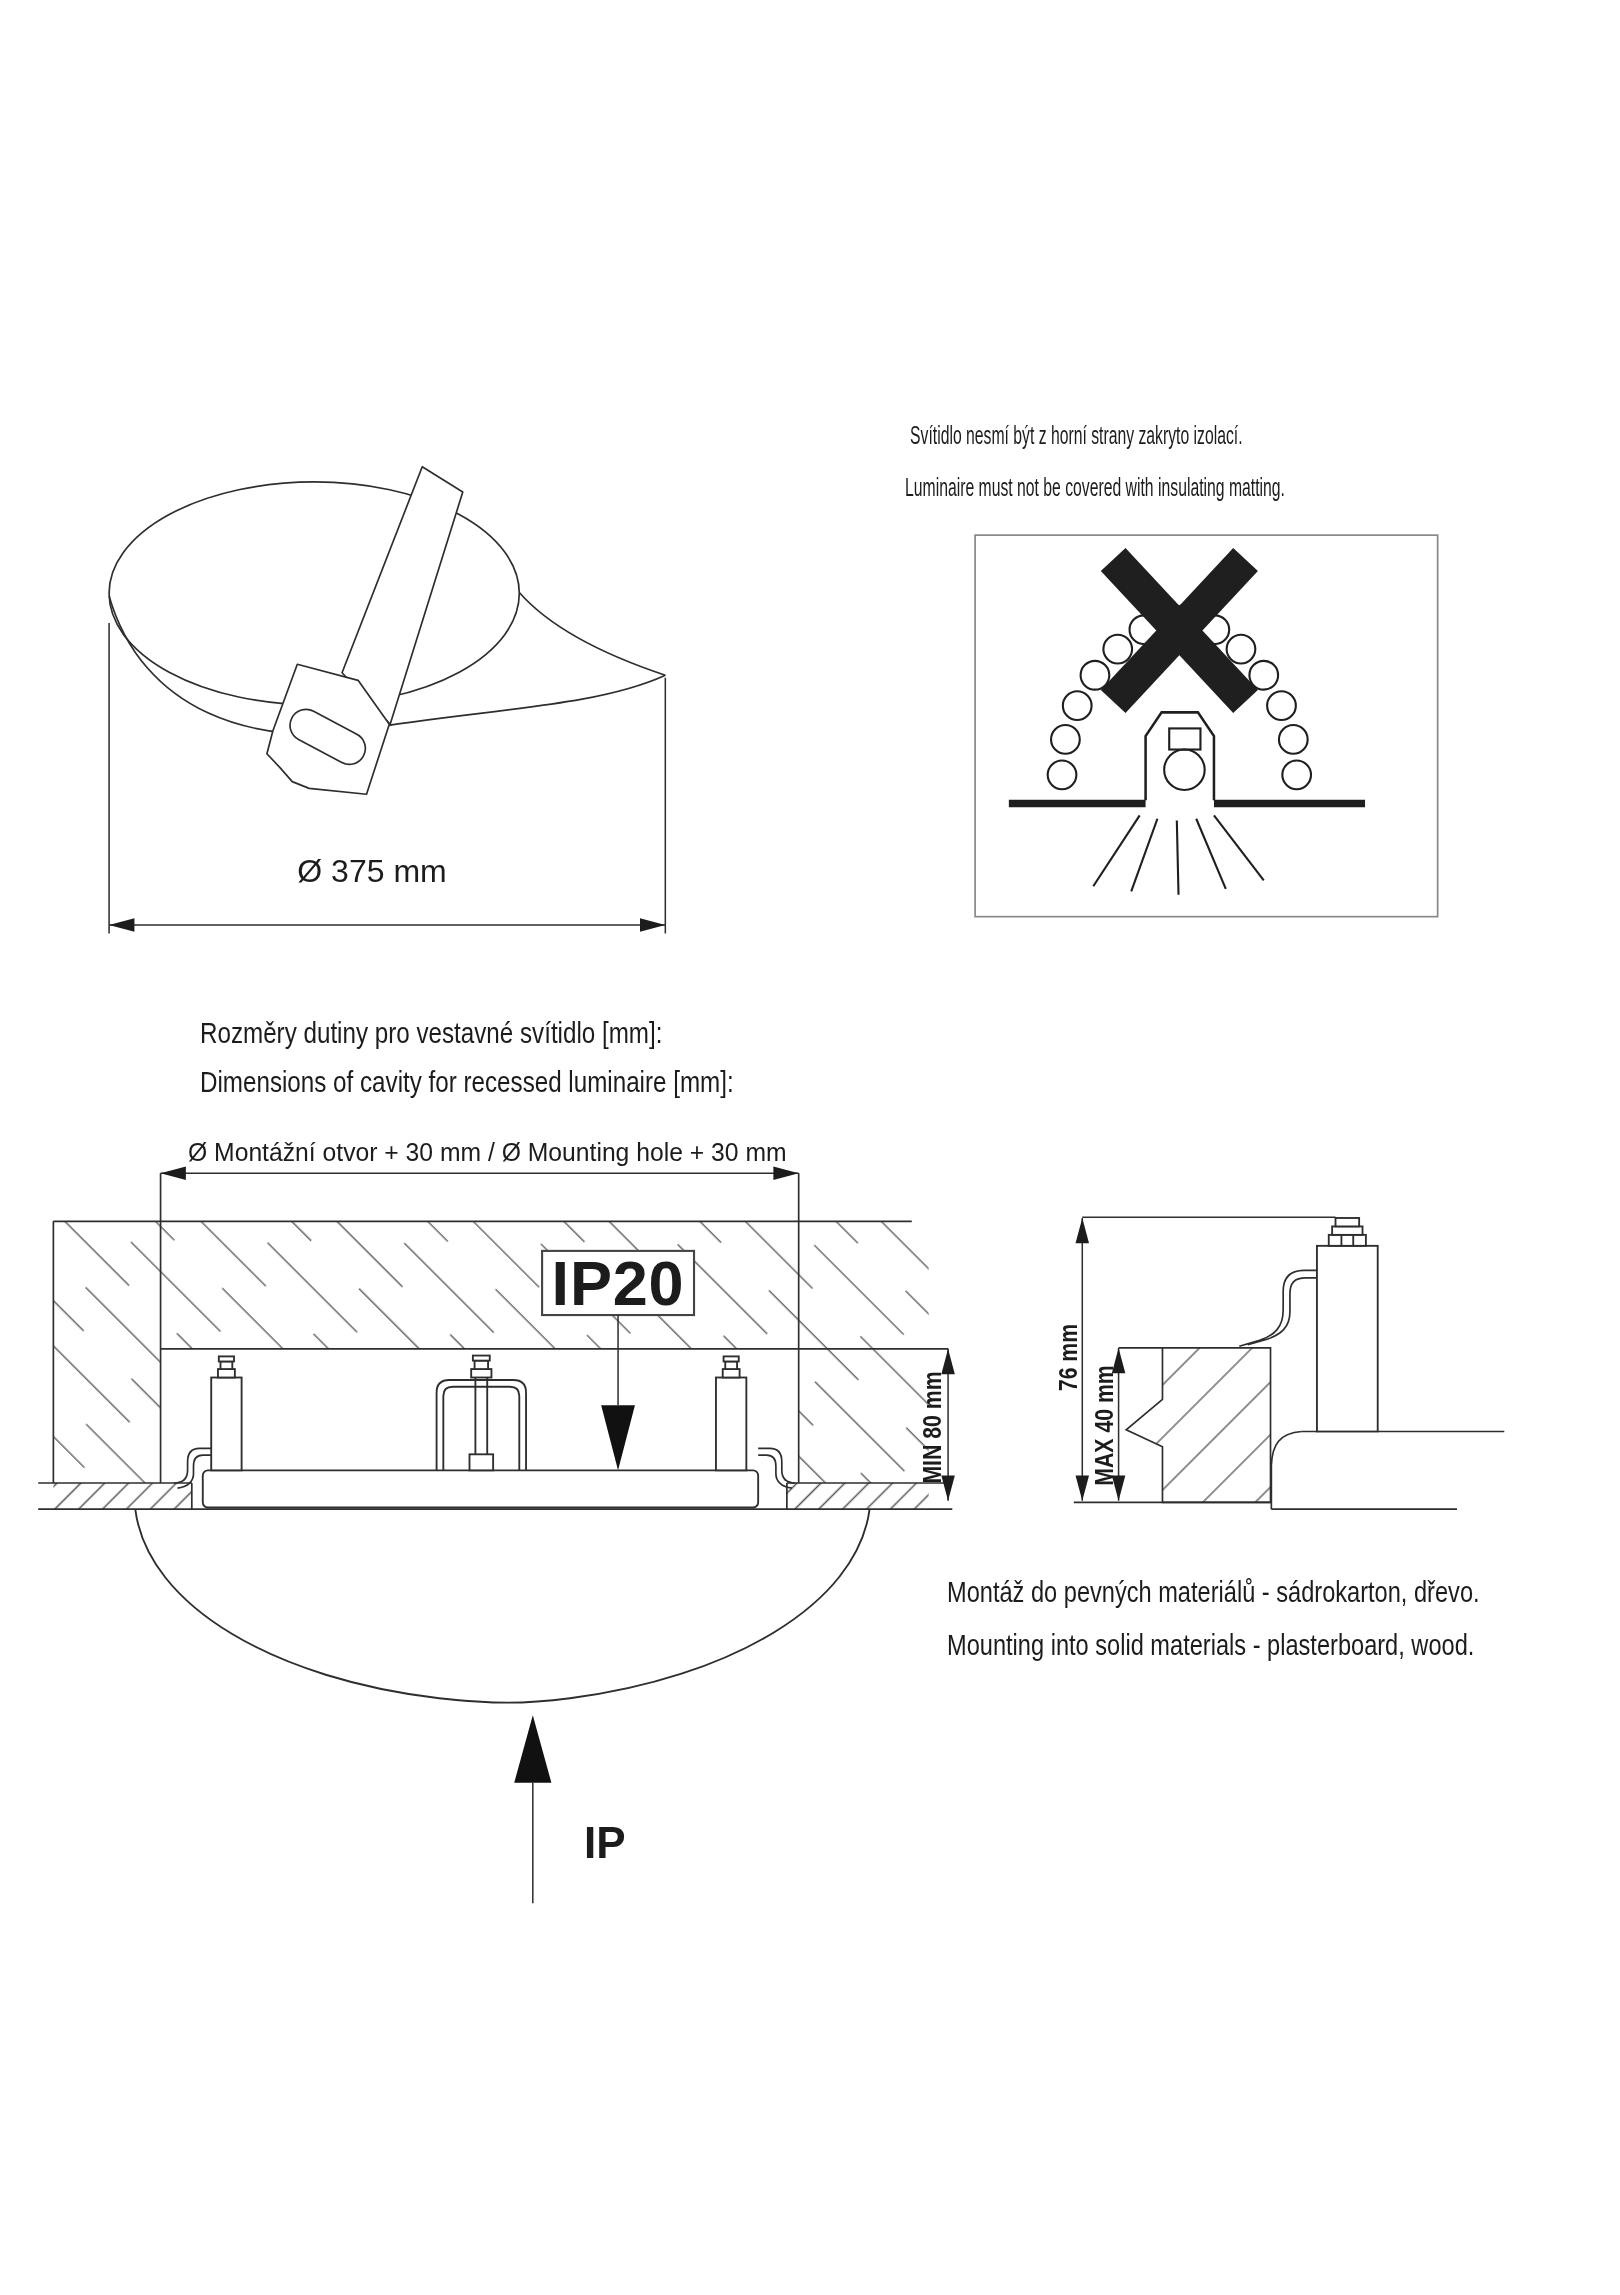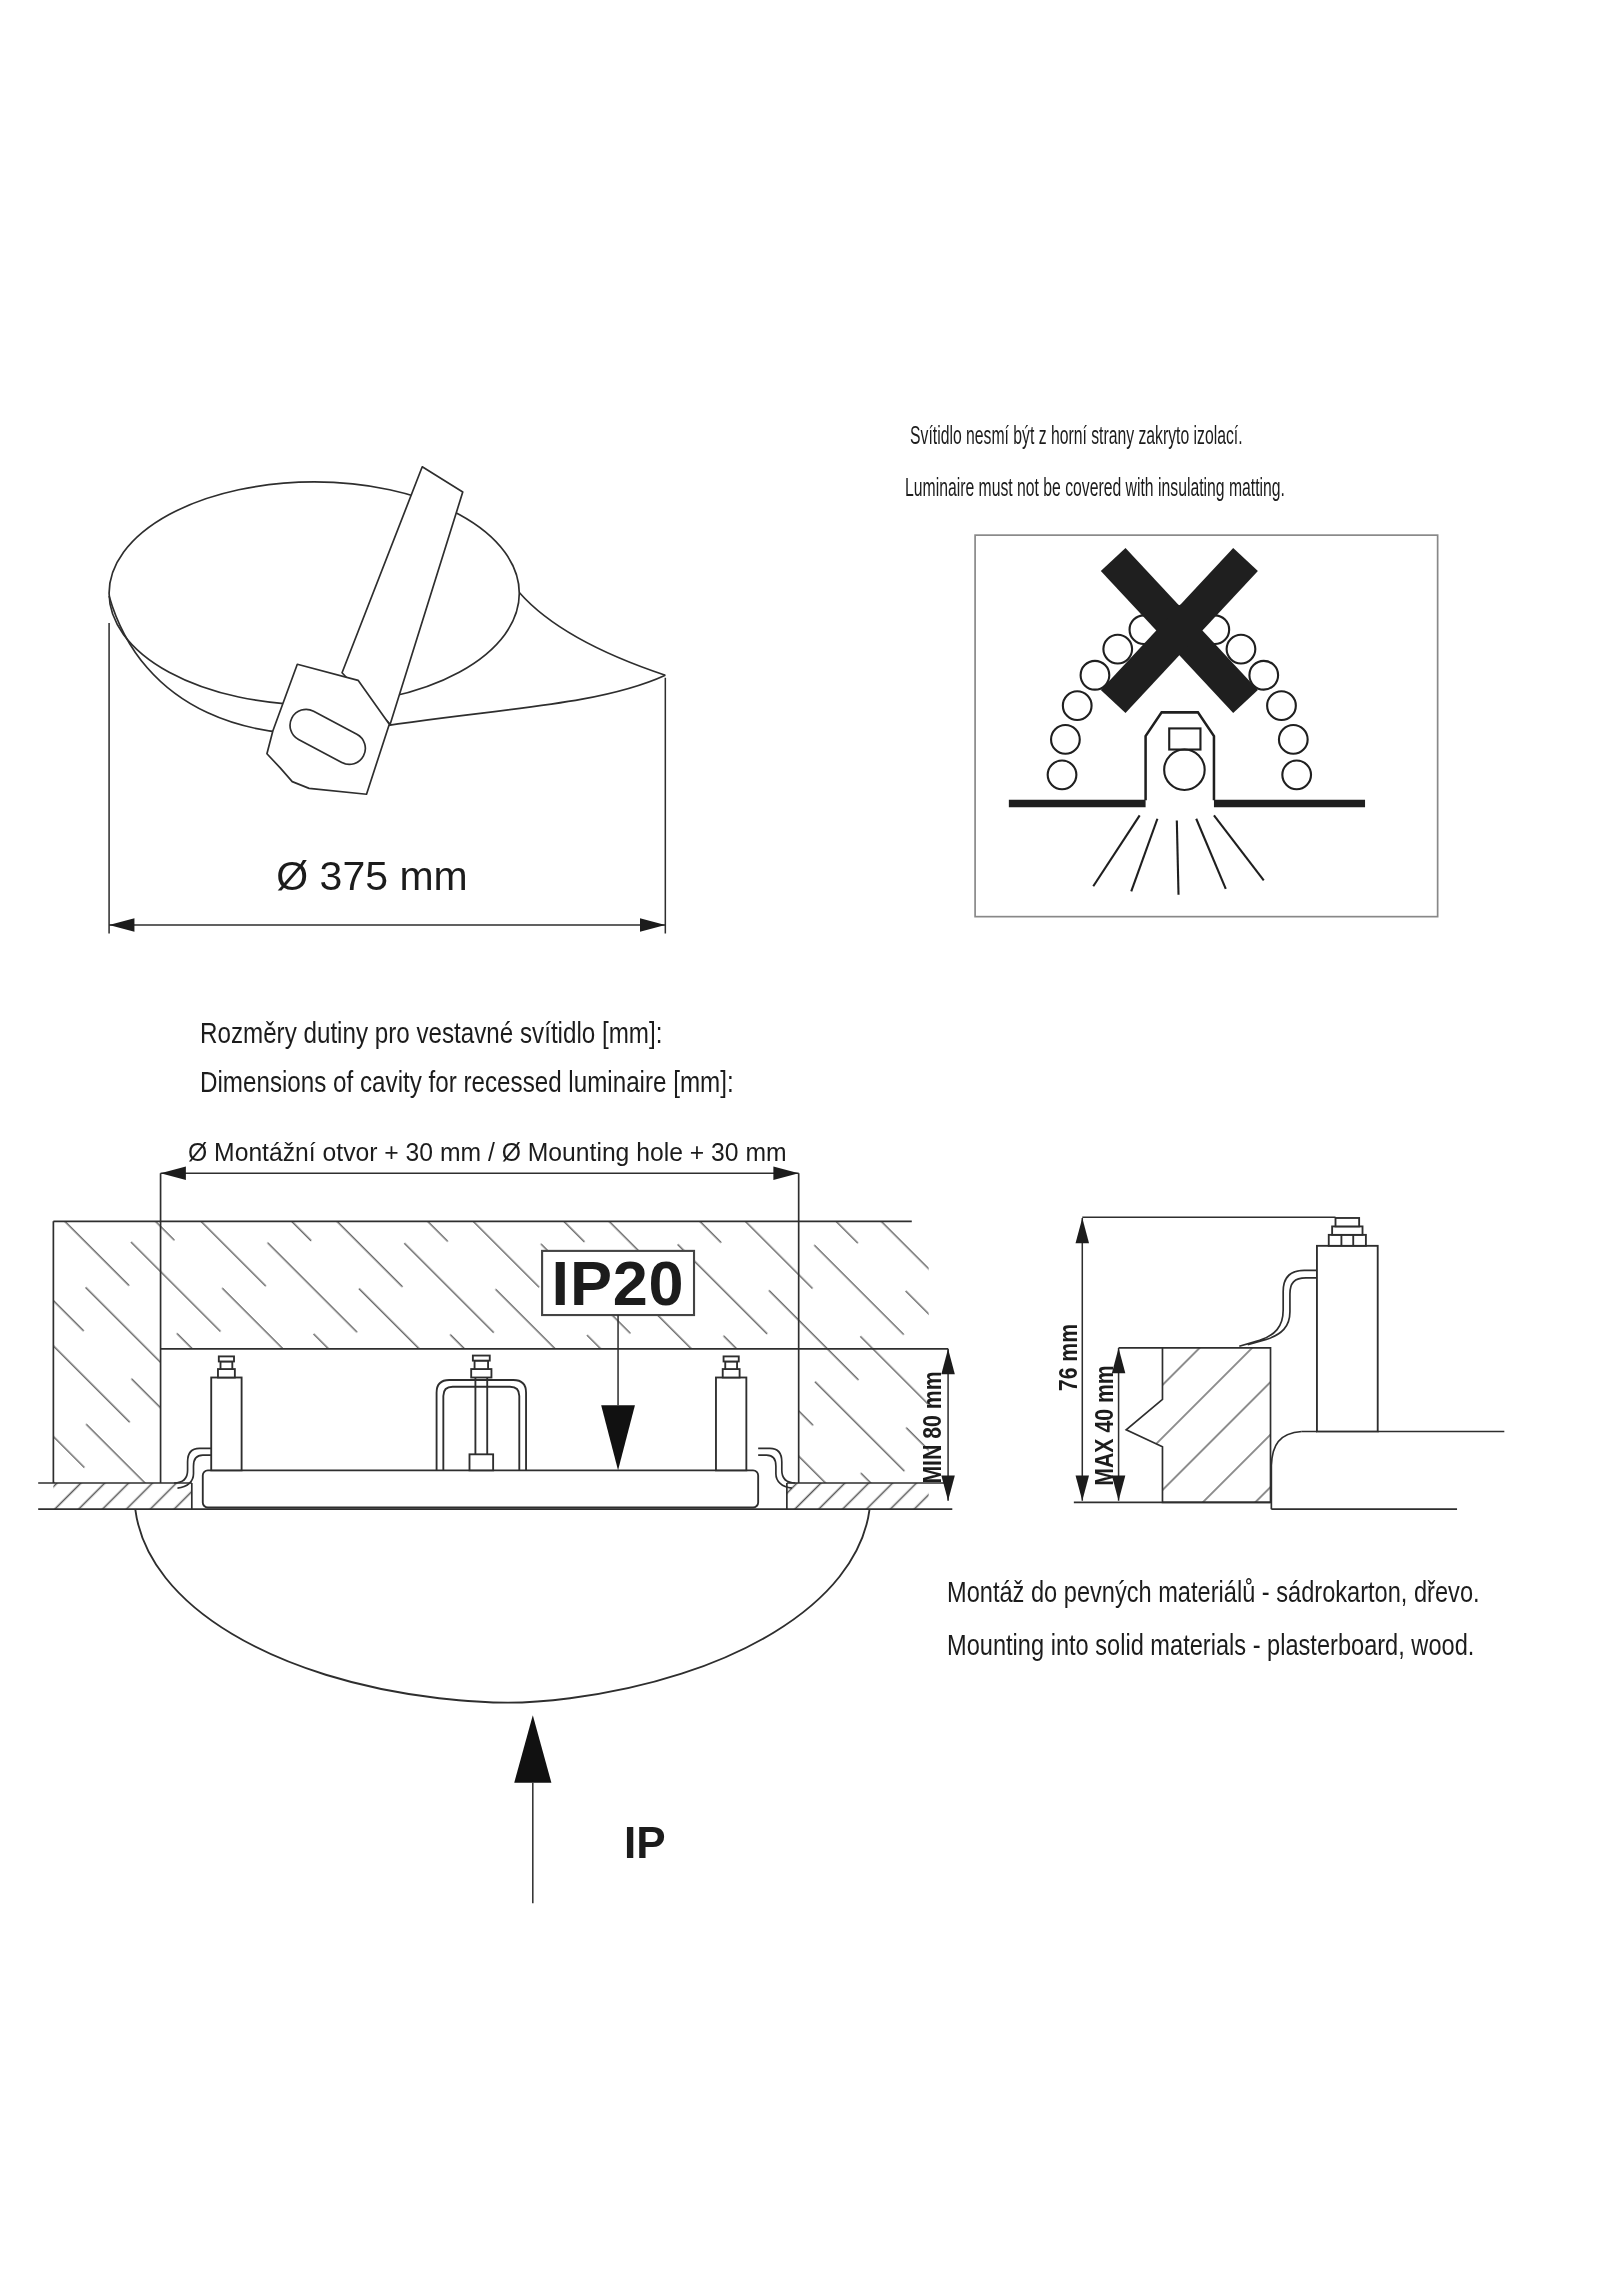--- a/index.html
+++ b/index.html
@@ -4,25 +4,25 @@
 <style>
   html,body{margin:0;padding:0;background:#fff;}
   #canvas{position:relative;width:1621px;height:1970px;background:#ffffff;
           font-family:"Liberation Sans","DejaVu Sans",sans-serif;color:#1c1c1c;overflow:hidden;}
   #art{position:absolute;left:0;top:0;}
   .txt{position:absolute;white-space:nowrap;line-height:1.05;color:#1c1c1c;}
   .cond63{transform:scaleX(0.63);transform-origin:left top;font-size:25px;}
   .cond82{transform:scaleX(0.82);transform-origin:left top;font-size:29.5px;}
   .cond80{transform:scaleX(0.80);transform-origin:left top;font-size:29.5px;}
   .cond95{transform:scaleX(0.95);transform-origin:left top;font-size:26px;}
-  .dia{font-size:41px;width:194px;text-align:center;}
+  .dia{font-size:32px;width:194px;text-align:center;}
   .ip20{font-size:63px;font-weight:bold;width:152px;height:52px;text-align:center;line-height:52px;letter-spacing:0.8px;}
   .vdim{width:169px;height:29px;text-align:center;font-size:25px;font-weight:bold;line-height:29px;
         transform:rotate(-90deg) scaleX(0.85);}
-  .iplabel{font-size:44px;font-weight:bold;margin-left:40px;}
+  .iplabel{font-size:44px;font-weight:bold;}
 </style>
 </head>
 <body>
 
 <div id="canvas">
 
 <svg id="art" width="1621" height="2295" viewBox="0 0 1920 2719" xmlns="http://www.w3.org/2000/svg">
   <defs>
     <pattern id="hatchBlock" patternUnits="userSpaceOnUse" width="230" height="76" patternTransform="rotate(45)">
       <path d="M0 19 H150 M115 57 H230 M0 57 H35" stroke="#6a6a6a" stroke-width="2" fill="none"></path>

